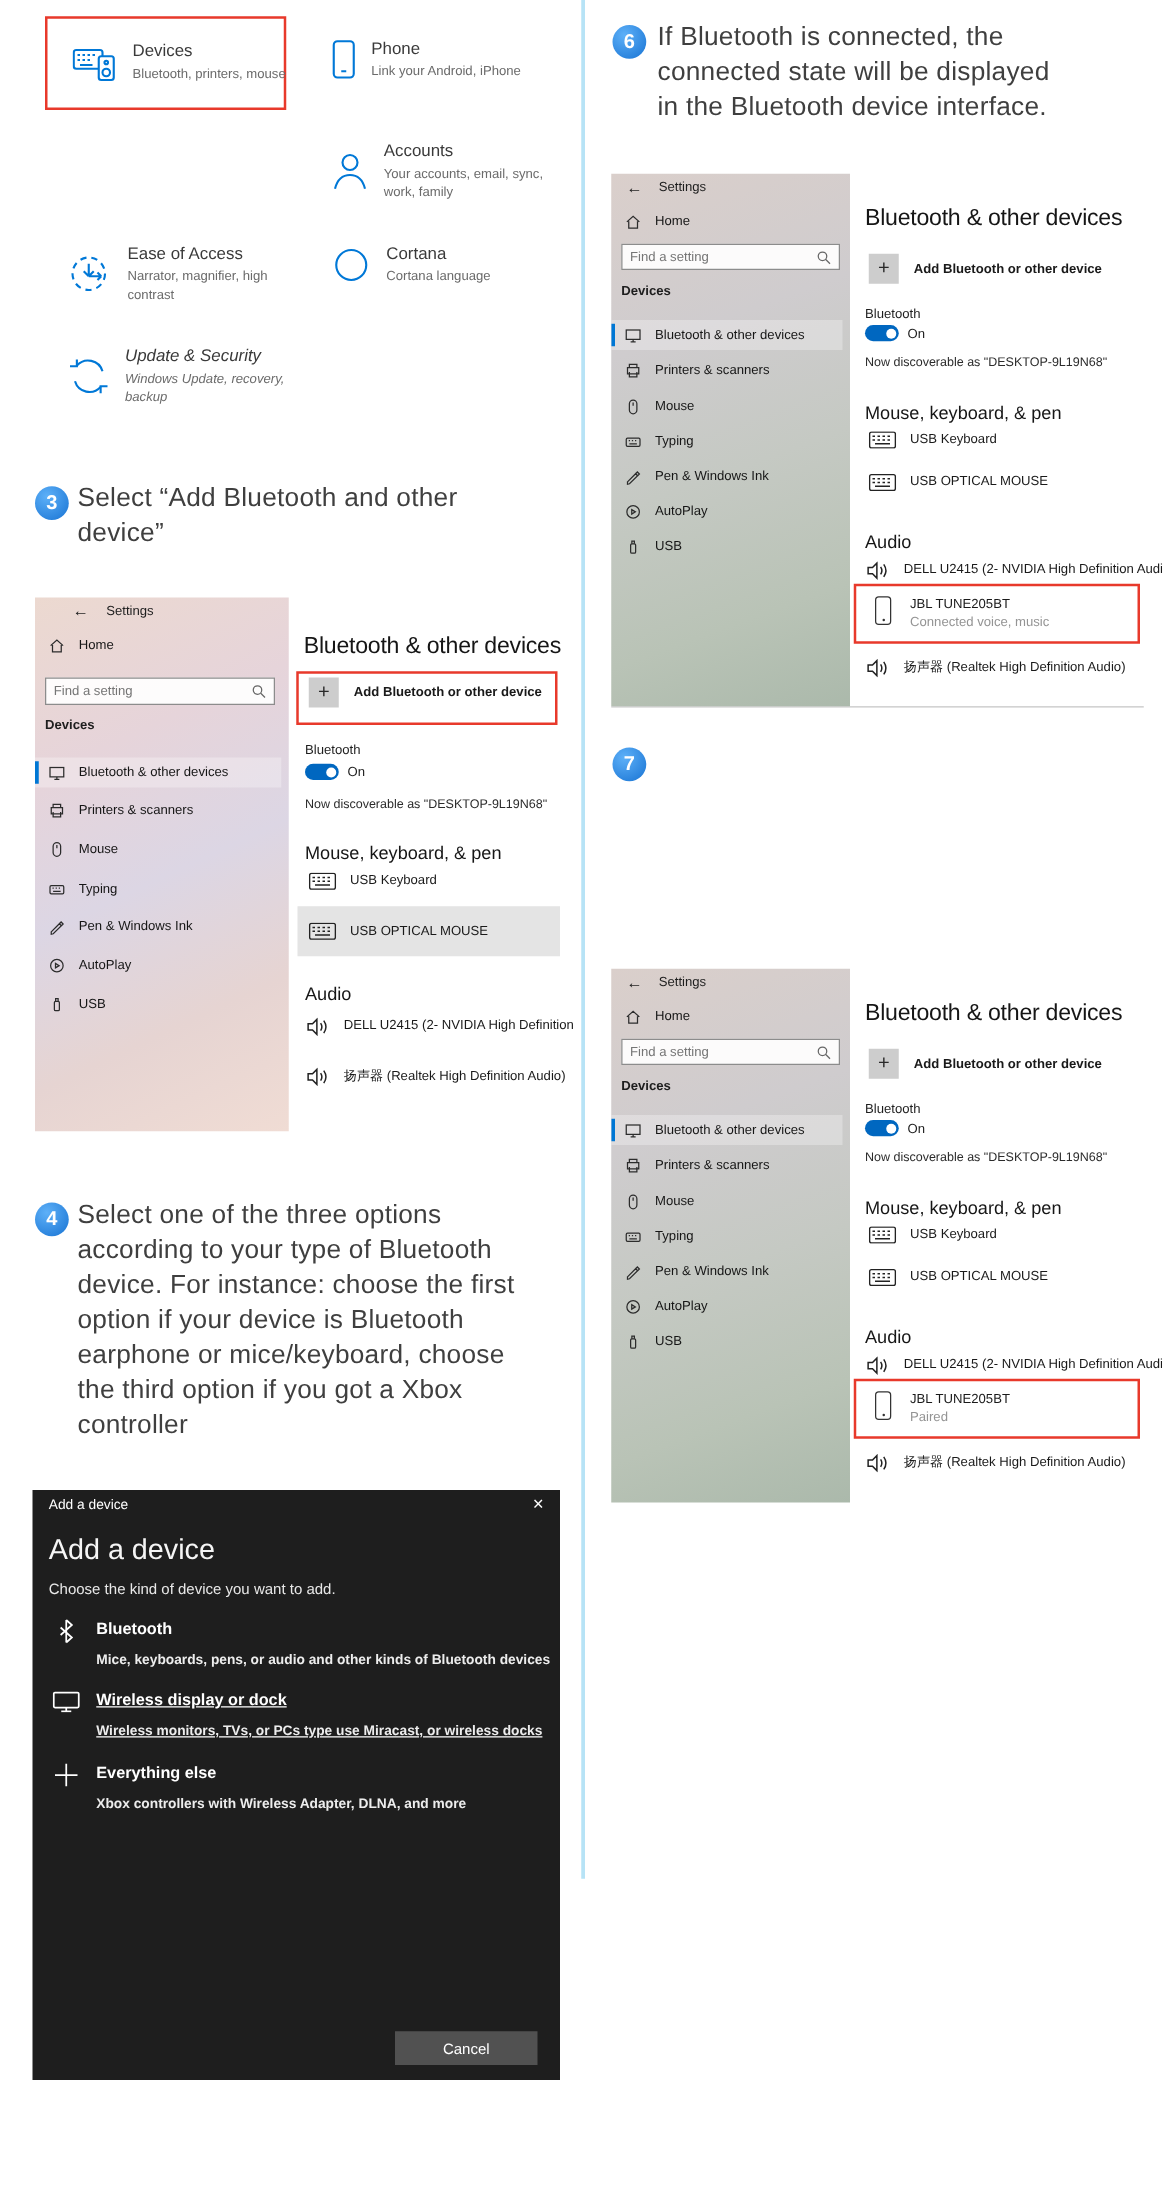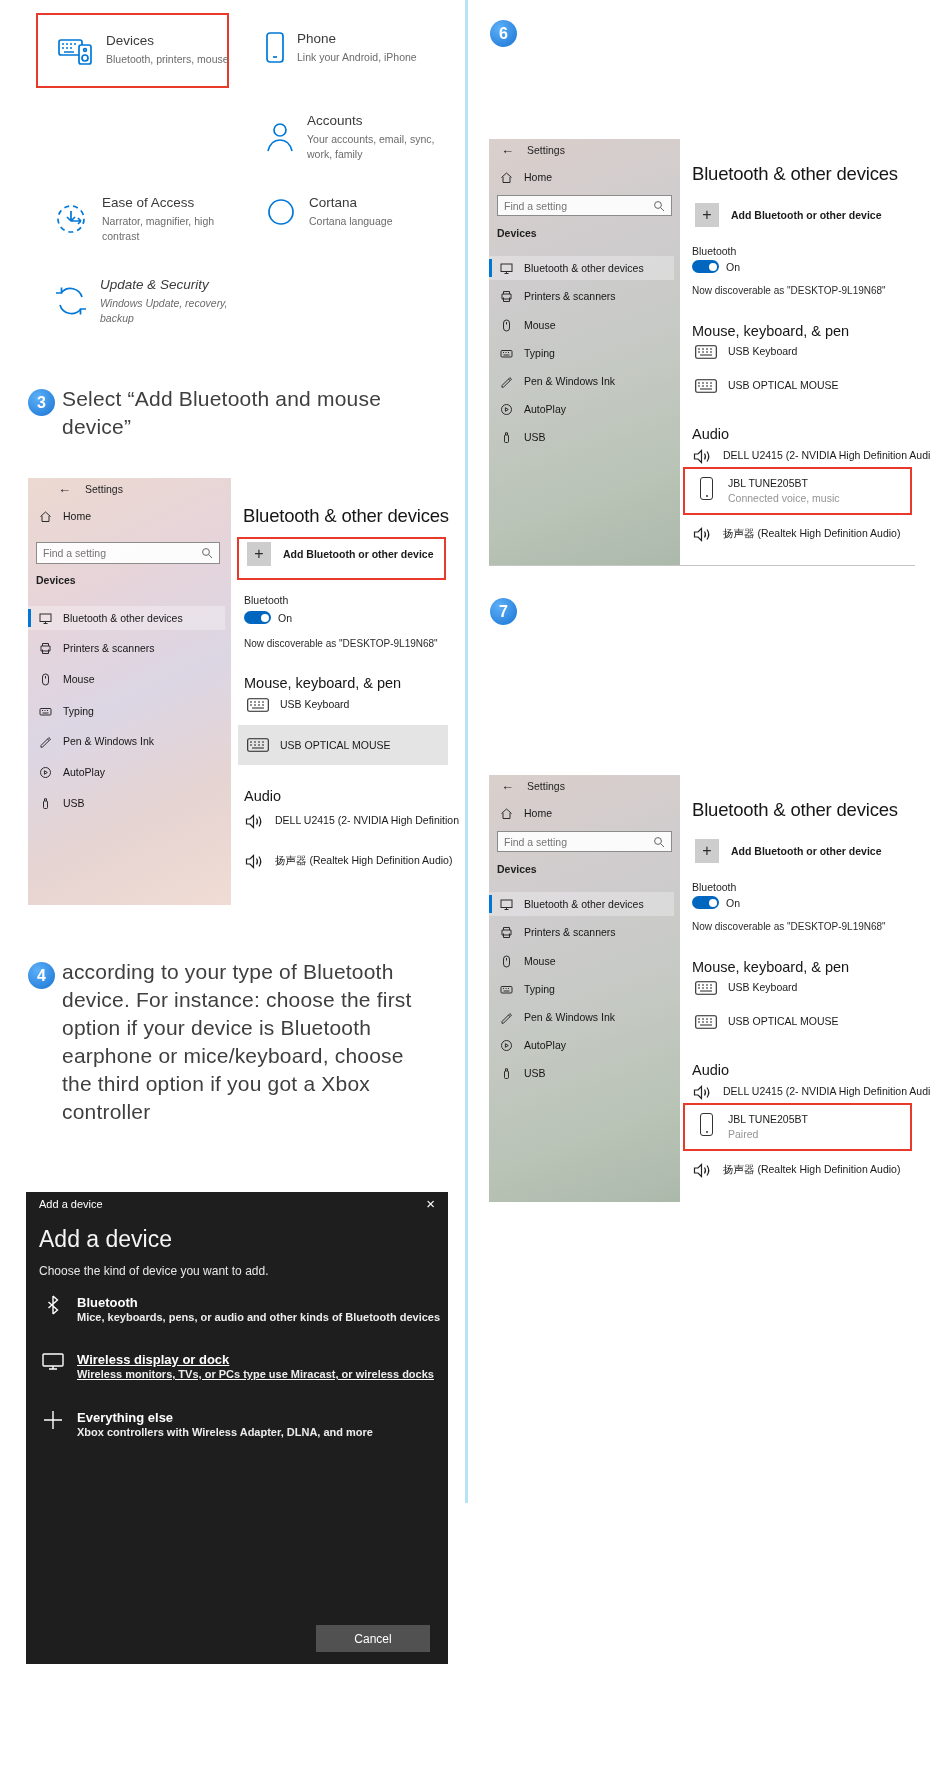--- a/index.html
+++ b/index.html
@@ -61,21 +61,21 @@
   
   .dialog{position:absolute;background:#1e1e1e;color:#fff;}
   .dlg-titlebar{position:absolute;left:0;top:0;right:0;height:24px;}
   .dlg-title{position:absolute;left:13px;top:6px;font-size:11px;color:#fff;}
   .dlg-close{position:absolute;right:13px;top:3px;font-size:15px;color:#fff;line-height:18px;}
   .dlg-h{position:absolute;left:13px;top:34px;font-size:23px;font-weight:300;color:#f5f5f5;}
   .dlg-sub{position:absolute;left:13px;top:72px;font-size:12px;color:#e8e8e8;}
   .dlg-opt{position:absolute;left:0;right:0;display:flex;gap:12px;align-items:flex-start;padding-left:15px;}
   .dlg-opt .o-ic{flex:0 0 24px;display:flex;justify-content:center;color:#fff;}
   .dlg-opt .o-t{font-size:13px;font-weight:bold;color:#fff;line-height:15px;}
-  .dlg-opt .o-d{font-size:11px;font-weight:bold;color:#ededed;margin-top:1px;}
+  .dlg-opt .o-d{font-size:11px;font-weight:bold;color:#ededed;margin-top:12px;}
   .dlg-cancel{position:absolute;left:290px;top:433px;width:114px;height:27px;background:#515151;
               color:#fff;font-size:12px;display:flex;align-items:center;justify-content:center;}
   .dicon{stroke:#fff;fill:none;stroke-width:1.4;}
 </style>
 </head>
 <body>
 
 <div class="page">
   <div class="divider"></div>
 
@@ -169,21 +169,21 @@
       </span>
       <span>
         <div class="t-title">Update &amp; Security</div>
         <div class="t-sub">Windows Update, recovery, backup</div>
       </span>
     </div>
   </div>
 
   <div class="badge" style="left:28px;top:389px;">3</div>
   <div class="step-lines" style="left:62px;top:385px;width:392px;">
-    <div>Select “Add Bluetooth and mouse</div>
+    <div>Select “Add Bluetooth and other</div>
     <div>device”</div>
   </div>
 
   <div class="win" style="left:28px;top:478px;width:420px;height:427px;">
     <div class="side side3">
       <span class="s-txt" style="left:30px;top:3px;font-size:13px;">←</span>
       <span class="s-txt" style="left:57px;top:5px;">Settings</span>
       <span class="s-item" style="top:27px;height:22px;">
         <svg class="nicon" width="13" height="13" viewBox="0 0 13 13">
             <path d="M1.5 6.5L6.5 2l5 4.5M3 6v5.5h7V6"></path>
@@ -287,20 +287,21 @@
       <svg class="picon" width="19" height="15" viewBox="0 0 19 15" stroke-width="1.2">
           <path d="M1.5 5H5l3.5-3.5v12L5 10H1.5z"></path>
           <path d="M11.5 4.5q2 3 0 6M14 2.5q3.5 5 0 10"></path>
         </svg>
       <span class="clip" style="max-width:185px;">扬声器 (Realtek High Definition Audio)</span>
     </div>
   </div>
 
   <div class="badge" style="left:28px;top:962px;">4</div>
   <div class="step-lines" style="left:62px;top:958px;width:400px;">
+    <div>Select one of the three options</div>
     <div>according to your type of Bluetooth</div>
     <div>device. For instance: choose the first</div>
     <div>option if your device is Bluetooth</div>
     <div>earphone or mice/keyboard, choose</div>
     <div>the third option if you got a Xbox</div>
     <div>controller</div>
   </div>
 
   <div class="dialog" style="left:26px;top:1192px;width:422px;height:472px;">
     <div class="dlg-titlebar">
@@ -342,20 +343,25 @@
       <span>
         <div class="o-t">Everything else</div>
         <div class="o-d">Xbox controllers with Wireless Adapter, DLNA, and more</div>
       </span>
     </div>
 
     <div class="dlg-cancel">Cancel</div>
   </div>
 
   <div class="badge" style="left:490px;top:20px;">6</div>
+  <div class="step-lines" style="left:526px;top:16px;width:365px;">
+    <div>If Bluetooth is connected, the</div>
+    <div>connected state will be displayed</div>
+    <div>in the Bluetooth device interface.</div>
+  </div>
 
   <div class="win" style="left:489px;top:139px;width:426px;height:427px;border-bottom:1px solid #c5c5c5;">
     <div class="side side67">
       <span class="s-txt" style="left:12px;top:3px;font-size:13px;">←</span>
       <span class="s-txt" style="left:38px;top:5px;">Settings</span>
       <span class="s-item" style="top:27px;height:22px;">
         <svg class="nicon" width="13" height="13" viewBox="0 0 13 13">
             <path d="M1.5 6.5L6.5 2l5 4.5M3 6v5.5h7V6"></path>
           </svg>
         <span>Home</span>

